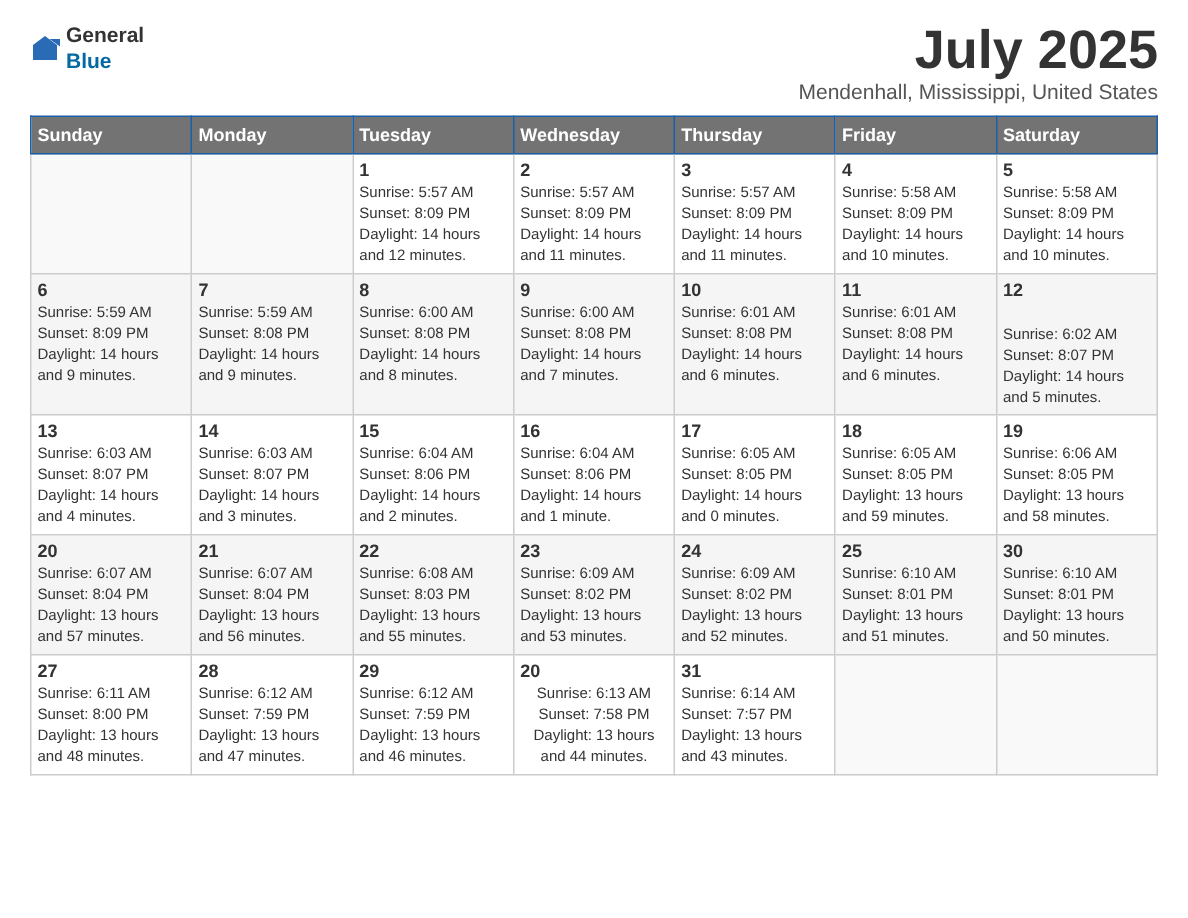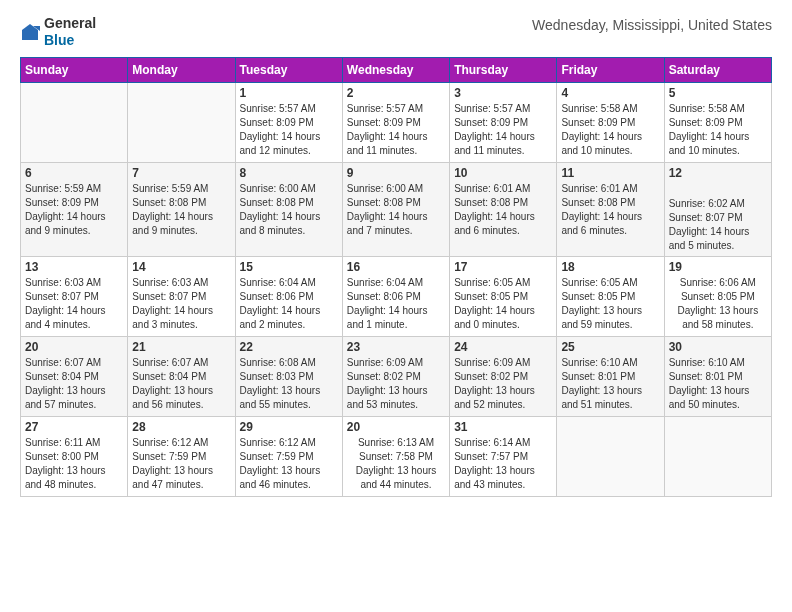--- a/index.html
+++ b/index.html
@@ -52,21 +52,21 @@
       font-size: 14px;
       color: #555;
       margin-top: 2px;
     }
     .calendar {
       width: 100%;
       border-collapse: collapse;
       border: 1px solid #ccc;
     }
     .calendar th {
-      background: #a21caf;
+      background: #737373;
       color: white;
       font-size: 12px;
       font-weight: bold;
       padding: 5px 4px;
       text-align: left;
       border: 1px solid #1a5fa8;
     }
     .calendar td {
       width: calc(100% / 7);
       vertical-align: top;
@@ -104,21 +104,22 @@
       <svg class="logo-icon" viewBox="0 0 20 20">
         <polygon points="10,2 18,8 18,18 2,18 2,8" fill="#2a6bb5"></polygon>
         <polygon points="13,4 20,9 20,4" fill="#2a6bb5"></polygon>
       </svg>
       <div class="logo-text">
         <span class="logo-general">General</span>
         <span class="logo-blue">Blue</span>
       </div>
     </div>
     <div class="title-area">
-      <div class="location">Wednesday, Mississippi, United States</div>
+      <div class="month-year">July 2025</div>
+      <div class="location">Mendenhall, Mississippi, United States</div>
     </div>
   </div>
 
   <table class="calendar">
     <thead>
       <tr>
       <th>Sunday</th>
           <th>Monday</th>
           <th>Tuesday</th>
           <th>Wednesday</th>
@@ -238,21 +239,21 @@
 Daylight: 14 hours and 0 minutes.</div>
           </td>
           <td>
             <div class="day-number">18</div>
             <div class="day-info" style="white-space: pre-line;">Sunrise: 6:05 AM
 Sunset: 8:05 PM
 Daylight: 13 hours and 59 minutes.</div>
           </td>
           <td>
             <div class="day-number">19</div>
-            <div class="day-info" style="white-space: pre-line; text-align: center;">Sunrise: 6:06 AM
+            <div class="day-info" style="white-space: pre-line;">Sunrise: 6:06 AM
 Sunset: 8:05 PM
 Daylight: 13 hours and 58 minutes.</div>
           </td>
         </tr>
         <tr class="row-shaded">
           <td>
             <div class="day-number">20</div>
             <div class="day-info" style="white-space: pre-line;">Sunrise: 6:07 AM
 Sunset: 8:04 PM
 Daylight: 13 hours and 57 minutes.</div>

